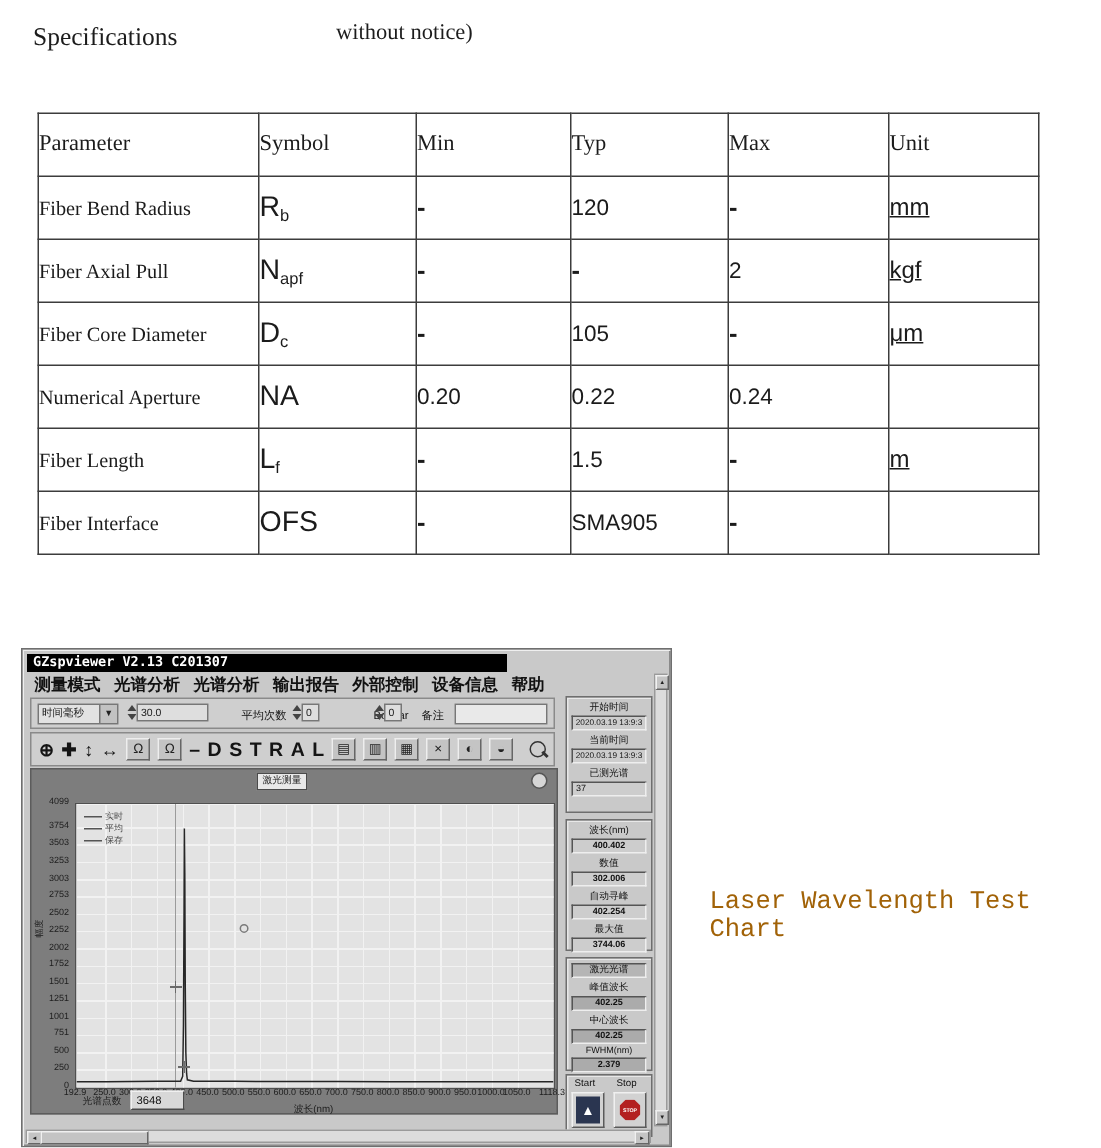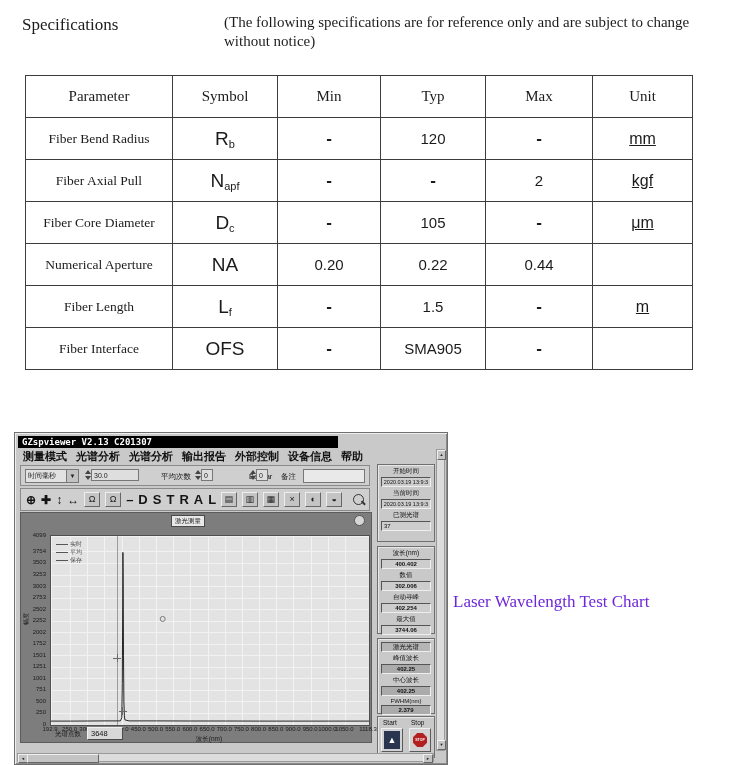--- a/index.html
+++ b/index.html
@@ -1,21 +1,21 @@
 <!DOCTYPE html>
 <html><head>
 <meta charset="utf-8">
 <style>
   html,body{margin:0;padding:0;background:#fff;}
   .page{position:relative;width:734px;height:765px;background:#fff;font-family:"Liberation Serif",serif;overflow:hidden;}
   .heading{position:absolute;left:22px;top:15px;font-size:17px;color:#1c1c1c;}
   .note{position:absolute;left:224px;top:13px;width:495px;font-size:15px;line-height:1.25;color:#1c1c1c;}
   
   table.spec{position:absolute;left:25px;top:75px;width:667px;border-collapse:collapse;table-layout:fixed;}
-  table.spec td,table.spec th{border:1.6px solid #3c3c3c;text-align:center;vertical-align:middle;height:41px;padding:0;color:#1b1b1b;}
+  table.spec td,table.spec th{border:1.6px solid #3c3c3c;text-align:left;vertical-align:middle;height:41px;padding:0;color:#1b1b1b;}
   th.h{font-family:"Liberation Serif",serif;font-weight:400;font-size:15px;}
   td.param{font-family:"Liberation Serif",serif;font-size:13.5px;}
   td.sym{font-family:"Liberation Sans",sans-serif;font-size:19px;}
   td.sym .sub{font-size:11px;vertical-align:-3px;}
   td.val{font-family:"Liberation Sans",sans-serif;font-size:15px;}
   td.val.dash{font-weight:700;font-size:17px;}
   td.unit{font-family:"Liberation Sans",sans-serif;font-size:16px;text-decoration:underline;}
   
   .appwin{position:absolute;left:14px;top:432px;width:432px;height:331px;background:#c9c9c9;border:1px solid #6f6f6f;box-shadow:inset 1px 1px 0 #efefef, inset -1px -1px 0 #8a8a8a;font-family:"Liberation Sans",sans-serif;}
   .titlebar{position:absolute;left:3px;top:3px;width:320px;height:12px;background:#000;color:#fff;font-family:"DejaVu Sans Mono",monospace;font-weight:700;font-size:9px;line-height:12px;padding-left:4px;box-sizing:border-box;}
@@ -66,30 +66,29 @@
   .ssbox .sslab{position:absolute;top:2px;font-size:6.5px;color:#111;}
   .ssbtn{position:absolute;top:11px;width:22px;height:24px;background:#d2d2d2;border:1px solid;border-color:#f0f0f0 #5a5a5a #5a5a5a #f0f0f0;box-sizing:border-box;}
   .rocket{position:absolute;left:2px;top:2px;width:16px;height:18px;background:#2a3550;color:#fff;font-size:9px;text-align:center;line-height:18px;}
   .stopsign{position:absolute;left:3px;top:4px;width:14px;height:14px;background:#b32020;clip-path:polygon(30% 0,70% 0,100% 30%,100% 70%,70% 100%,30% 100%,0 70%,0 30%);color:#fff;font-size:3.5px;font-weight:700;text-align:center;line-height:14px;}
   
   .vscroll{position:absolute;right:2px;top:16px;width:9px;height:302px;background:#dcdcdc;border:1px solid #9a9a9a;box-sizing:border-box;}
   .vscroll .arr{position:absolute;left:0;width:7px;height:8px;background:#c4c4c4;border:1px solid;border-color:#f0f0f0 #666 #666 #f0f0f0;font-size:4px;line-height:8px;text-align:center;color:#222;}
   .hscroll{position:absolute;left:2px;bottom:2px;height:9px;width:417px;background:#dcdcdc;border:1px solid #9a9a9a;box-sizing:border-box;}
   .hscroll .arr{position:absolute;top:0;width:8px;height:7px;background:#c4c4c4;border:1px solid;border-color:#f0f0f0 #666 #666 #f0f0f0;font-size:4px;line-height:7px;text-align:center;color:#222;}
   .hthumb{position:absolute;left:9px;top:0;width:70px;height:7px;background:#c4c4c4;border:1px solid;border-color:#f0f0f0 #666 #666 #f0f0f0;}
-  .caption{position:absolute;left:453px;top:592px;font-size:17px;color:#6d28d9;font-family:Liberation Serif, serif;}
+  .caption{position:absolute;left:473px;top:592px;font-size:17px;color:#a16207;font-family:Liberation Mono, monospace;}
 </style>
 </head>
 <body>
 
 <div class="page">
 
   <div class="heading">Specifications</div>
   <div class="note">
-    <div>(The following specifications are for reference only and are subject to change</div>
     <div>without notice)</div>
   </div>
 
   <table class="spec">
     <colgroup>
         <col style="width:147px">
         <col style="width:105px">
         <col style="width:103px">
         <col style="width:105px">
         <col style="width:107px">
@@ -128,21 +127,21 @@
           <td class="val dash">-</td>
           <td class="val">105</td>
           <td class="val dash">-</td>
           <td class="unit">μm</td>
         </tr>
         <tr>
           <td class="param">Numerical Aperture</td>
           <td class="sym">NA</td>
           <td class="val">0.20</td>
           <td class="val">0.22</td>
-          <td class="val">0.44</td>
+          <td class="val">0.24</td>
           <td class="unit"></td>
         </tr>
         <tr>
           <td class="param">Fiber Length</td>
           <td class="sym">L<span class="sub">f</span></td>
           <td class="val dash">-</td>
           <td class="val">1.5</td>
           <td class="val dash">-</td>
           <td class="unit">m</td>
         </tr>

